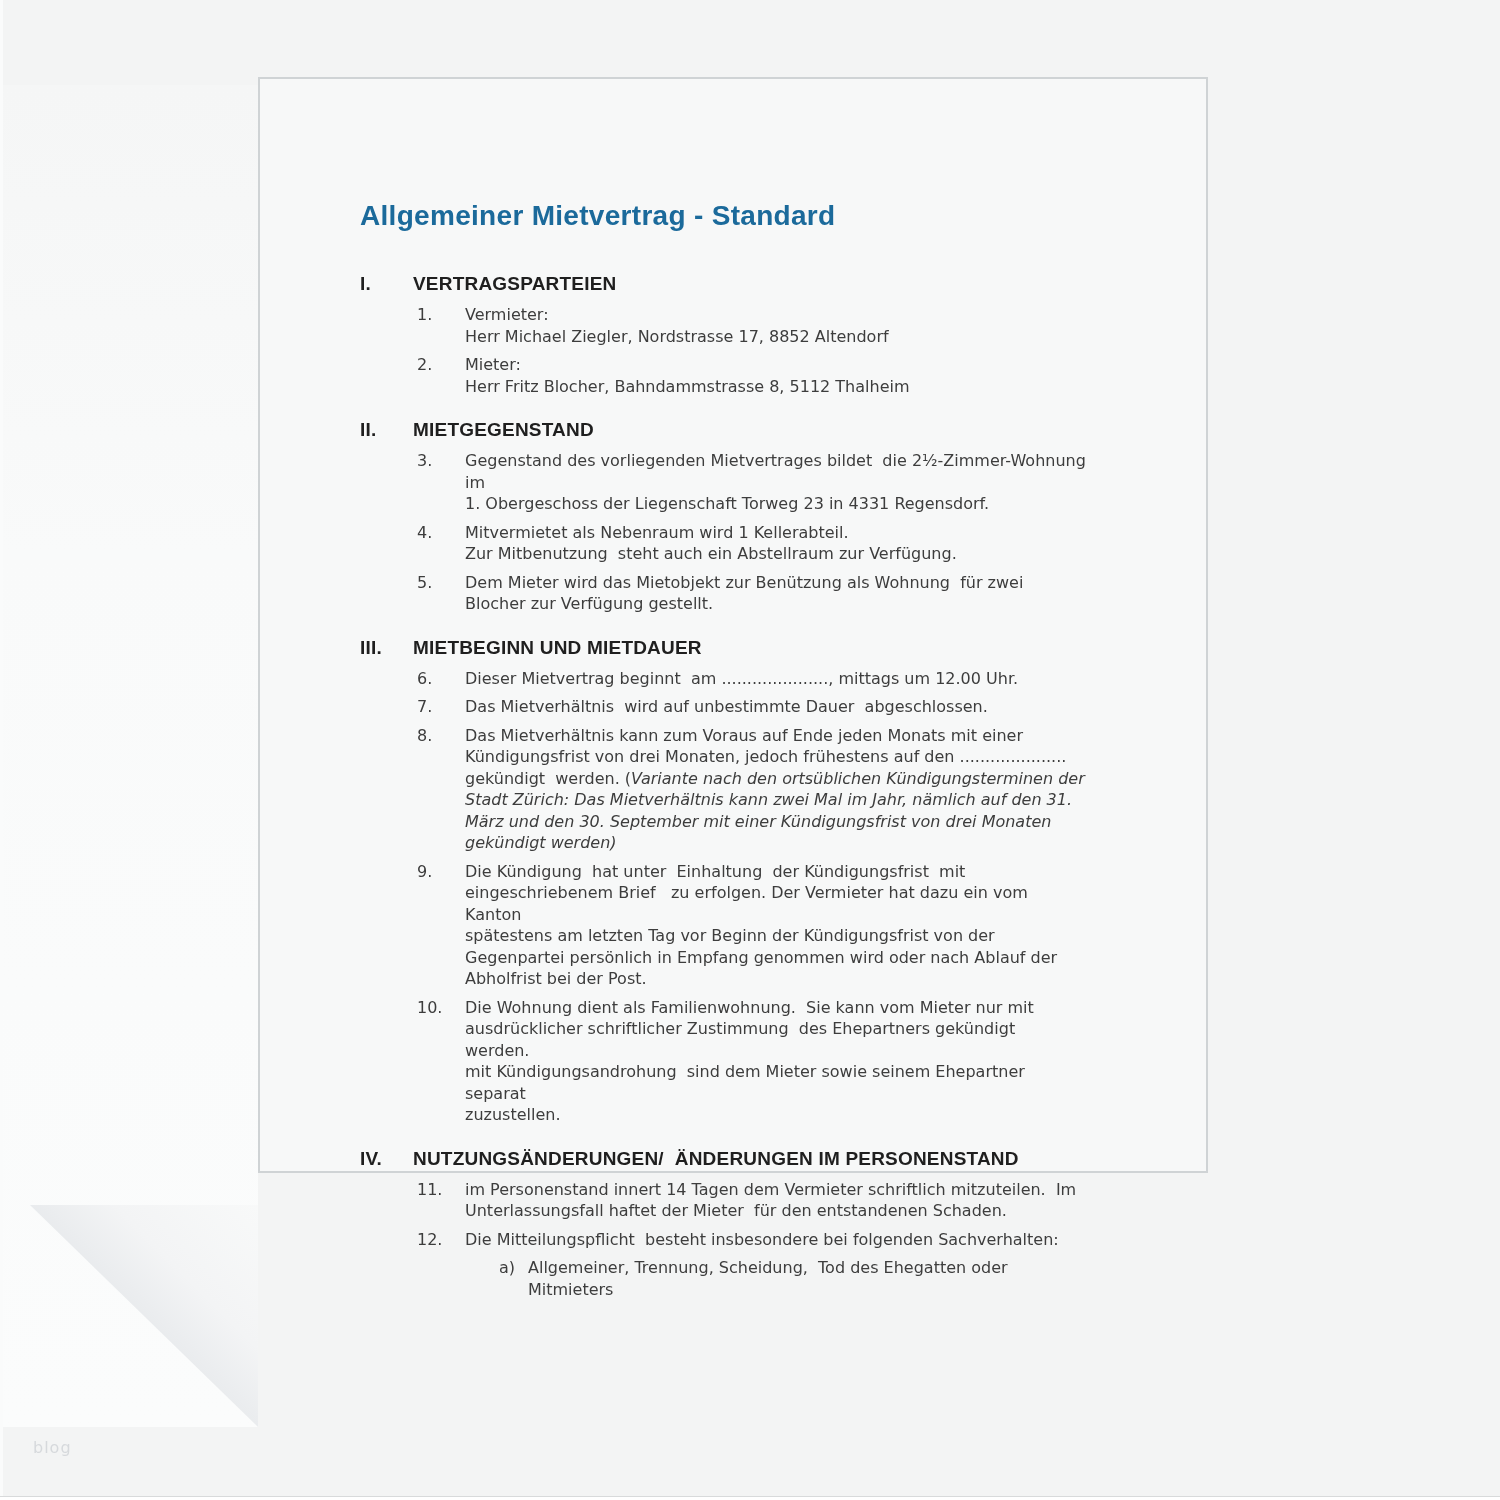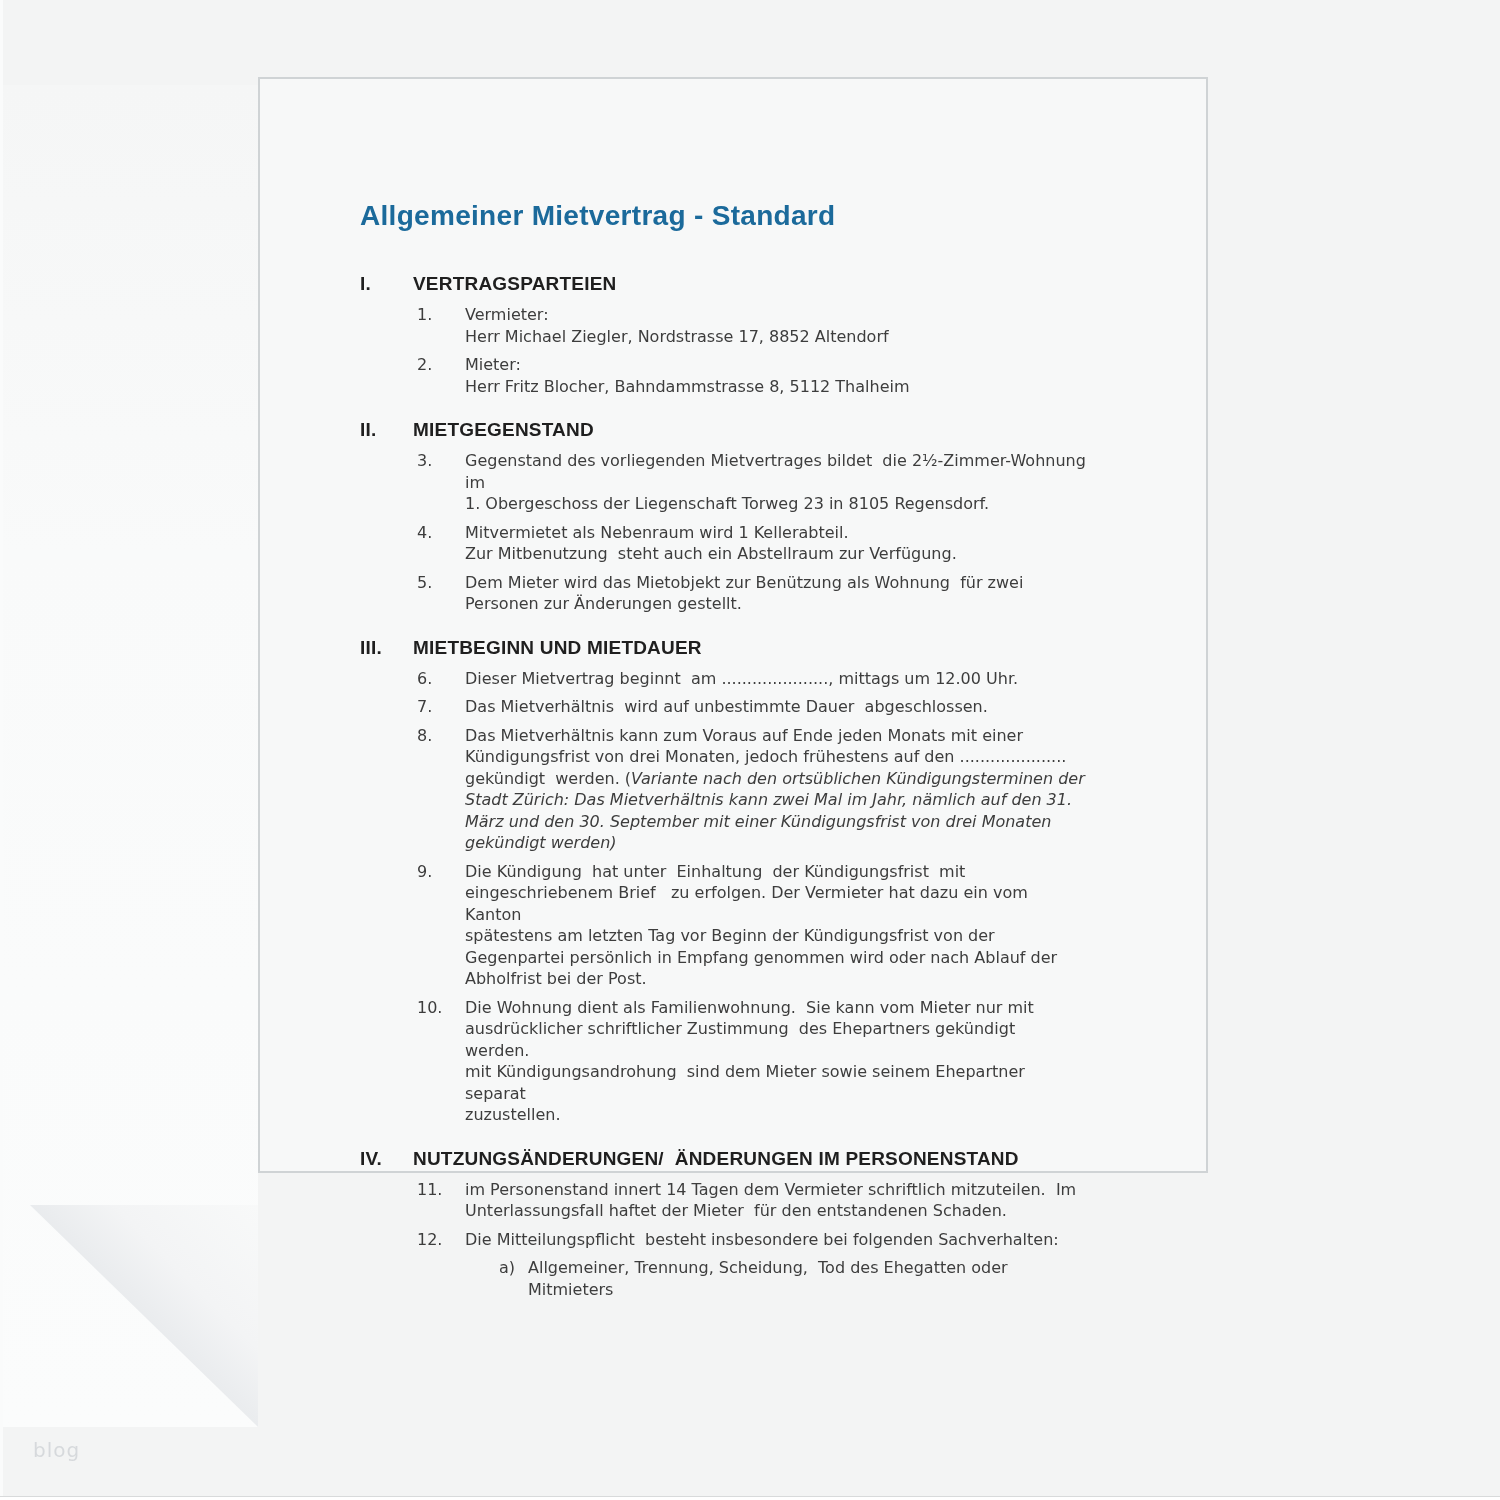--- a/index.html
+++ b/index.html
@@ -42,21 +42,21 @@
   .bottom-strip {
     position: absolute;
     left: 0; top: 1496px;
     width: 1500px; height: 4px;
     background: #ffffff;
     border-top: 1px solid #d8dadb;
   }
   .watermark {
     position: absolute;
     left: 33px; top: 1438px;
-    font-size: 20px;
+    font-size: 16px;
     color: rgba(150, 156, 164, 0.30);
     letter-spacing: 1px;
     text-align: center;
   }
   
   .page {
     position: absolute;
     left: 258px; top: 77px;
     width: 950px; height: 1096px;
     box-sizing: border-box;
@@ -137,35 +137,35 @@
           </div>
         </div>
         <div class="section">
           <div class="sec-head"><span class="sec-num">II.</span><span class="sec-title">MIETGEGENSTAND</span></div>
           <div class="sec-items">
             <div class="item">
               <span class="item-num">3.</span>
               <div class="item-lines">
                 <div class="line">Gegenstand des vorliegenden Mietvertrages bildet  die 2½-Zimmer-Wohnung</div>
                 <div class="line">im</div>
-                <div class="line">1. Obergeschoss der Liegenschaft Torweg 23 in 8105 Regensdorf.</div>
+                <div class="line">1. Obergeschoss der Liegenschaft Torweg 23 in 4331 Regensdorf.</div>
               </div>
             </div>
             <div class="item">
               <span class="item-num">4.</span>
               <div class="item-lines">
                 <div class="line">Mitvermietet als Nebenraum wird 1 Kellerabteil.</div>
                 <div class="line">Zur Mitbenutzung  steht auch ein Abstellraum zur Verfügung.</div>
               </div>
             </div>
             <div class="item">
               <span class="item-num">5.</span>
               <div class="item-lines">
                 <div class="line">Dem Mieter wird das Mietobjekt zur Benützung als Wohnung  für zwei</div>
-                <div class="line">Personen zur Änderungen gestellt.</div>
+                <div class="line">Blocher zur Verfügung gestellt.</div>
               </div>
             </div>
           </div>
         </div>
         <div class="section">
           <div class="sec-head"><span class="sec-num">III.</span><span class="sec-title">MIETBEGINN UND MIETDAUER</span></div>
           <div class="sec-items">
             <div class="item">
               <span class="item-num">6.</span>
               <div class="item-lines">

